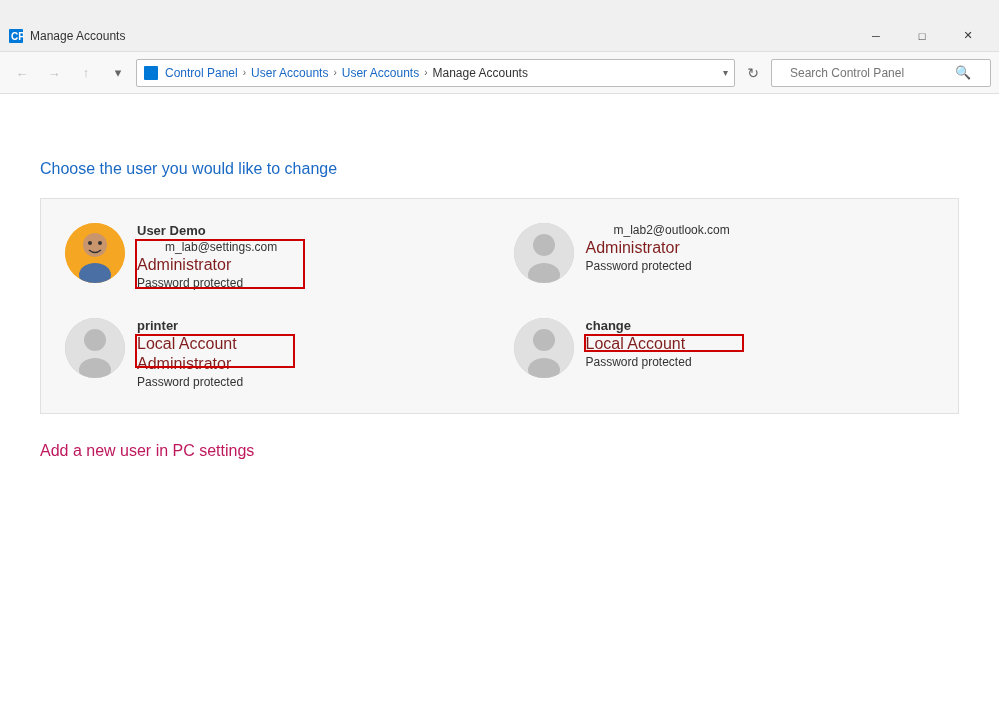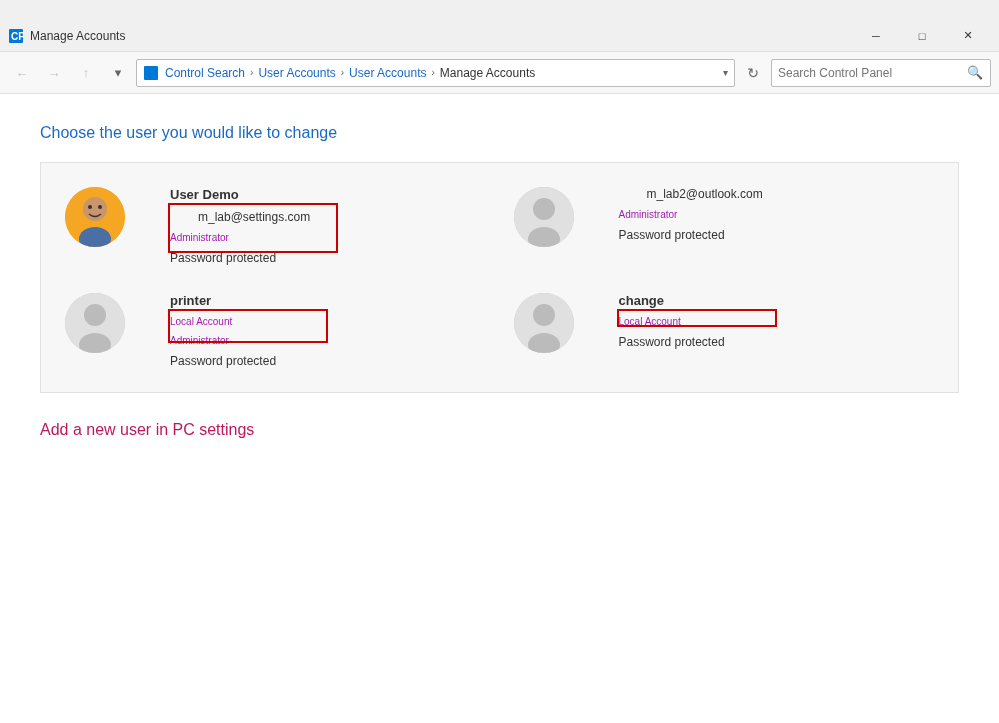--- a/index.html
+++ b/index.html
@@ -122,21 +122,21 @@
     }
 
     .search-box {
       width: 220px;
       height: 28px;
       border: 1px solid #bbb;
       border-radius: 2px;
       display: flex;
       align-items: center;
       background: #fff;
-      padding: 0 6px;
+      padding: 0 18px;
     }
     .search-box input {
       border: none;
       outline: none;
       font-size: 12px;
       flex: 1;
       background: transparent;
       color: #999;
     }
     .search-icon-svg {
@@ -150,20 +150,21 @@
       background: #fff;
       padding: 30px 40px;
       overflow-y: auto;
     }
 
     .page-heading {
       font-size: 16px;
       color: #1a69c4;
       margin-bottom: 20px;
       font-weight: 400;
+      margin-top: 36px;
     }
 
     .accounts-panel {
       background: #f7f7f7;
       border: 1px solid #e0e0e0;
       padding: 16px;
       margin-bottom: 16px;
     }
 
     .accounts-grid {
@@ -194,38 +195,37 @@
       overflow: hidden;
     }
 
     .account-avatar.user-demo {
       background: #f5a623;
     }
 
     .account-info {
       display: flex;
       flex-direction: column;
-      gap: 8px;
+      gap: 2px;
       position: relative;
-      margin-left: 33px;
     }
 
     .account-name {
       font-size: 13px;
       font-weight: 600;
       color: #333;
     }
     .account-email {
       font-size: 12px;
       color: #333;
       padding-left: 28px;
     }
     .account-role {
-      font-size: 10px;
-      color: #a21caf;
+      font-size: 16px;
+      color: #7f1d1d;
     }
     .account-status {
       font-size: 12px;
       color: #333;
     }
 
     
     .highlight-box {
       position: absolute;
       border: 2px solid #cc0000;
@@ -287,21 +287,21 @@
   <button class="nav-btn disabled">←</button>
   <button class="nav-btn disabled">→</button>
   <button class="nav-btn disabled">↑</button>
   <button class="nav-btn">▾</button>
 
   <div class="breadcrumb-bar">
 
     <svg width="16" height="16" viewBox="0 0 16 16" style="margin-right:4px">
       <rect x="1" y="1" width="14" height="14" rx="1" fill="#0078d7"></rect>
     </svg>
-    <a class="breadcrumb-link">Control Search</a>
+    <a class="breadcrumb-link">Control Panel</a>
     <span class="breadcrumb-sep">›</span>
     <a class="breadcrumb-link">User Accounts</a>
     <span class="breadcrumb-sep">›</span>
     <a class="breadcrumb-link">User Accounts</a>
     <span class="breadcrumb-sep">›</span>
     <span class="breadcrumb-current">Manage Accounts</span>
     <span class="breadcrumb-arrow">▾</span>
   </div>
 
   <button class="refresh-btn">↻</button>

